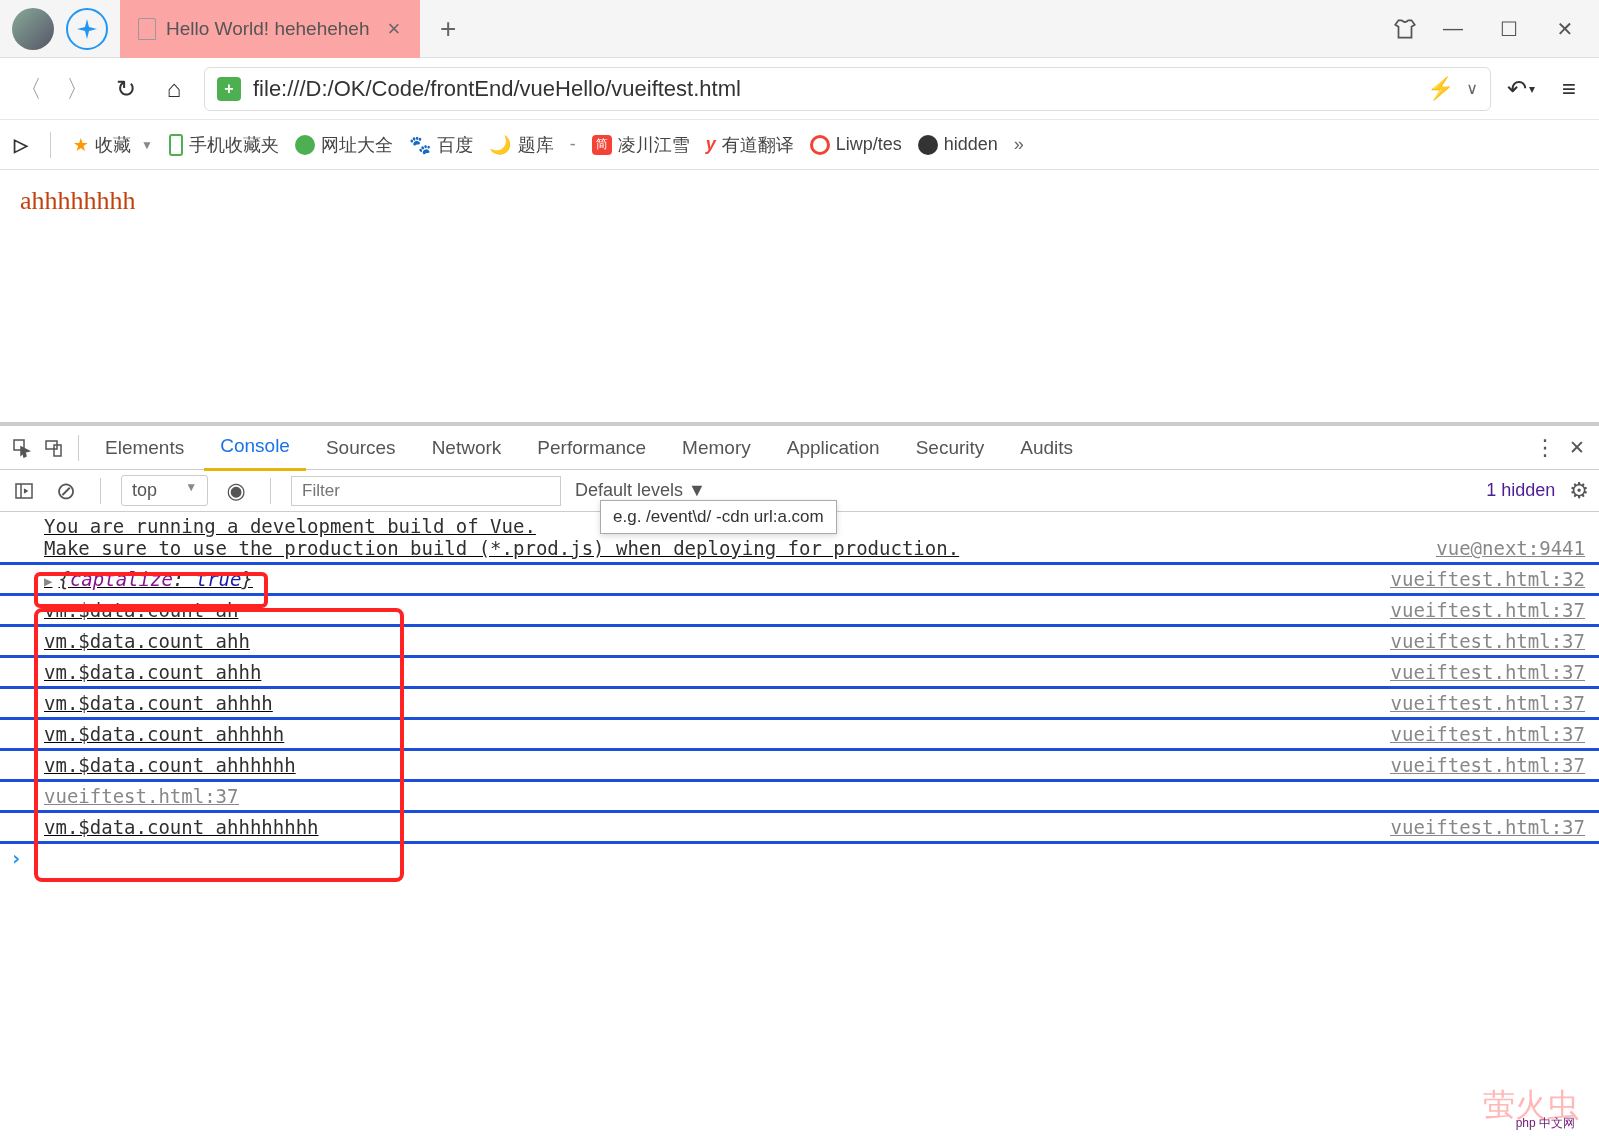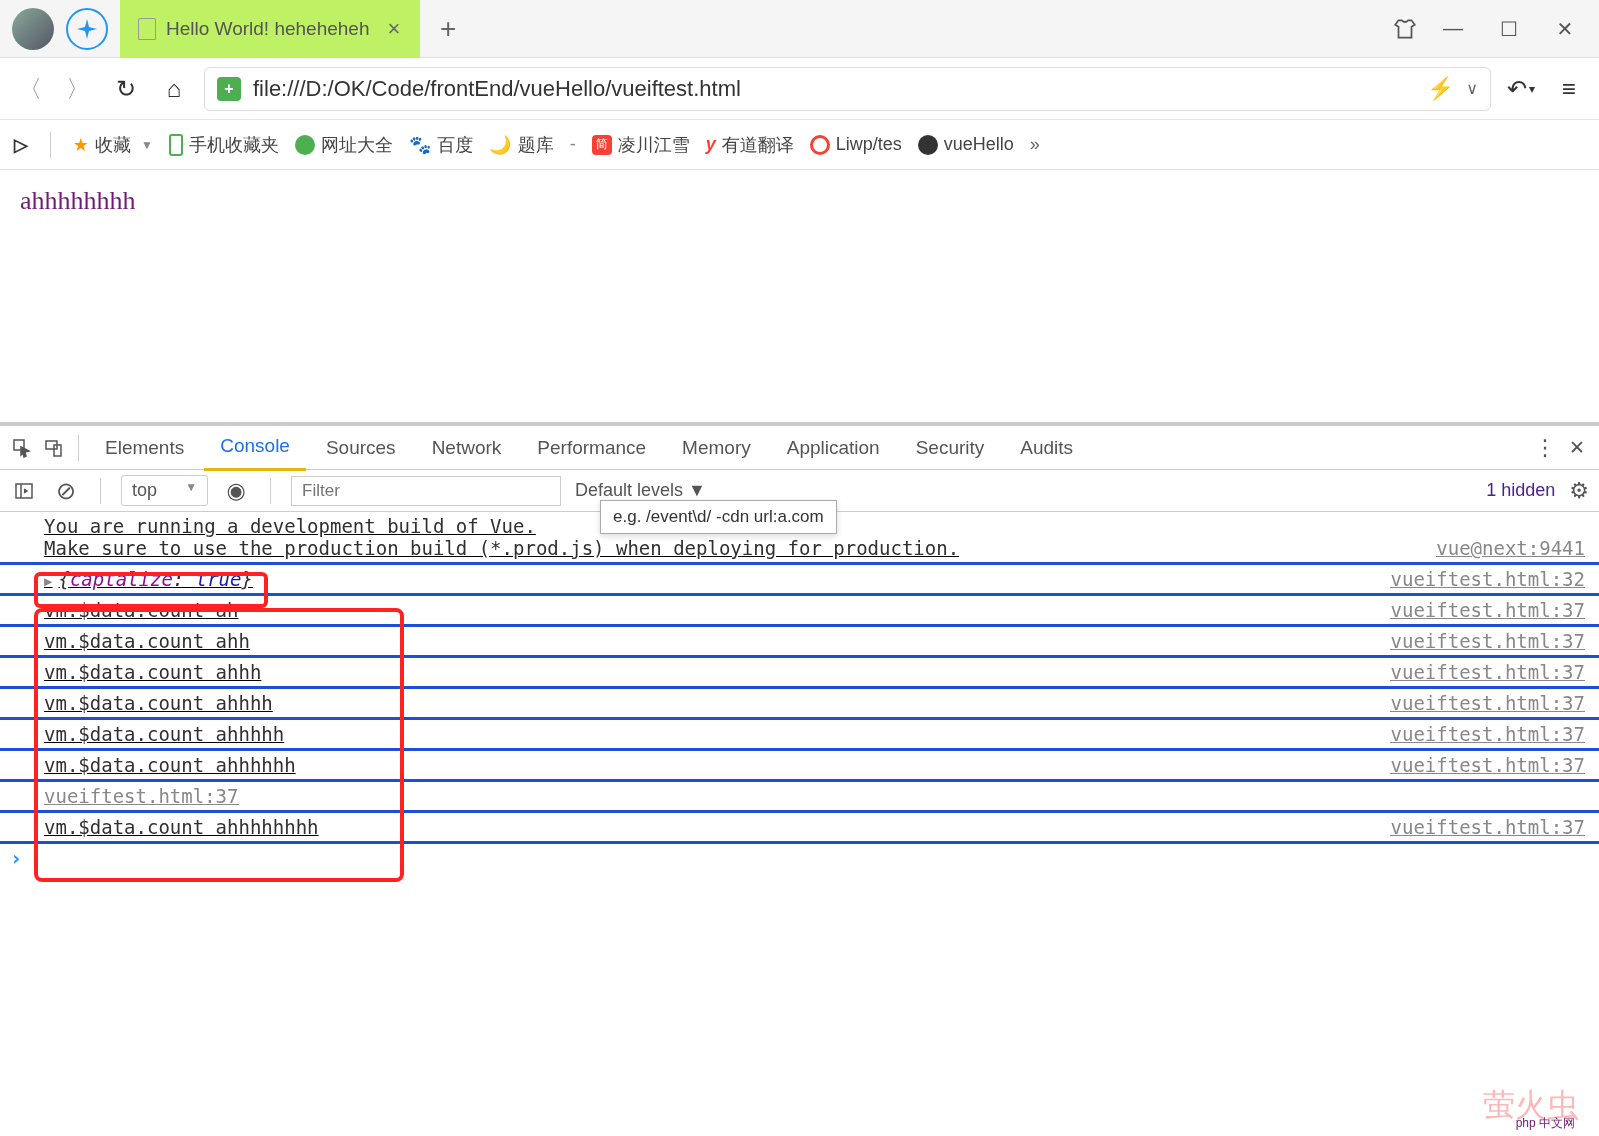--- a/index.html
+++ b/index.html
@@ -1,21 +1,21 @@
 <!DOCTYPE html>
 <html><head>
 <meta charset="utf-8">
 <style>
 * { box-sizing: border-box; margin: 0; padding: 0; }
 body { font-family: "Microsoft YaHei", Arial, sans-serif; font-size: 14px; background: #fff; width: 1599px; height: 1136px; overflow: hidden; }
 
 .titlebar { height: 58px; background: #f5f5f5; display: flex; align-items: center; border-bottom: 1px solid #e0e0e0; }
 .avatar { width: 42px; height: 42px; border-radius: 50%; margin: 0 12px; background: linear-gradient(135deg,#8a9,#556); }
 .compass-icon { width: 42px; height: 42px; border: 2px solid #2196F3; border-radius: 50%; display: flex; align-items: center; justify-content: center; margin-right: 12px; }
-.tab { height: 58px; background: #bef264; display: flex; align-items: center; padding: 0 18px; gap: 10px; min-width: 300px; }
+.tab { height: 58px; background: #fca5a5; display: flex; align-items: center; padding: 0 18px; gap: 10px; min-width: 300px; }
 .page-icon { width: 18px; height: 22px; border: 1px solid #999; border-radius: 2px 2px 0 0; }
 .tab-title { color: #555; font-size: 19px; white-space: nowrap; overflow: hidden; }
 .tab-close { font-size: 22px; color: #666; cursor: pointer; margin-left: 8px; }
 .new-tab { font-size: 28px; color: #666; padding: 0 20px; cursor: pointer; }
 .spacer { flex: 1; }
 .win-controls { display: flex; gap: 8px; padding-right: 10px; }
 .win-btn { width: 48px; height: 40px; display: flex; align-items: center; justify-content: center; font-size: 20px; color: #555; cursor: pointer; }
 
 .addrbar { height: 62px; background: #fff; display: flex; align-items: center; padding: 0 12px; gap: 12px; border-bottom: 1px solid #e8e8e8; }
 .nav-btn { width: 36px; height: 36px; display: flex; align-items: center; justify-content: center; color: #999; font-size: 24px; cursor: pointer; }
@@ -31,21 +31,21 @@
 .bk-star { color: #FF9800; }
 .bk-green { width: 20px; height: 20px; background: #4CAF50; border-radius: 50%; }
 .bk-paw { color: #2196F3; }
 .bk-red { width: 20px; height: 20px; background: #f44336; border-radius: 4px; color: #fff; font-size: 12px; display: flex; align-items: center; justify-content: center; }
 .bk-y { color: #f44336; font-weight: bold; font-style: italic; }
 .bk-g { width: 20px; height: 20px; border: 3px solid #f44336; border-radius: 50%; }
 .bk-gh { width: 20px; height: 20px; background: #333; border-radius: 50%; }
 .phone-icon { width: 14px; height: 22px; border: 2px solid #4CAF50; border-radius: 3px; }
 .more-chev { color: #666; font-size: 18px; }
 
-.page { padding: 16px 20px; height: 252px; font-size: 26px; color: #701a75; font-family: "Times New Roman", serif; }
+.page { padding: 16px 20px; height: 252px; font-size: 26px; color: #c2410c; font-family: "Times New Roman", serif; }
 
 .devtools { border-top: 4px solid #ccc; height: 714px; display: flex; flex-direction: column; }
 .dt-tabs { height: 44px; display: flex; align-items: center; border-bottom: 1px solid #ccc; font-size: 19px; color: #555; padding: 0 8px; gap: 4px; }
 .dt-tab { padding: 0 16px; height: 46px; display: flex; align-items: center; cursor: pointer; }
 .dt-tab.active { color: #1a73e8; border-bottom: 3px solid #eab308; }
 .dt-icon { width: 28px; height: 28px; display: flex; align-items: center; justify-content: center; cursor: pointer; color: #555; }
 .dt-sep { width: 1px; height: 26px; background: #ccc; margin: 0 6px; }
 
 .dt-toolbar { height: 42px; display: flex; align-items: center; border-bottom: 1px solid #ccc; padding: 0 10px; gap: 14px; font-size: 18px; color: #555; }
 .ctx-select { border: 1px solid #ccc; padding: 4px 50px 4px 10px; border-radius: 3px; font-size: 18px; background: #fff; position: relative; }
@@ -153,21 +153,21 @@
   <span class="bk">
       <span class="bk-y">y</span>
       <span>有道翻译</span>
     </span>
   <span class="bk">
       <span class="bk-g"></span>
       <span>Liwp/tes</span>
     </span>
   <span class="bk">
       <span class="bk-gh"></span>
-      <span>vueHello</span>
+      <span>hidden</span>
     </span>
   <span class="more-chev">»</span>
 </div>
 
 <div class="page">
   <span>ahhhhhhhh</span>
 </div>
 
 <div class="devtools">
   <div class="dt-tabs">

